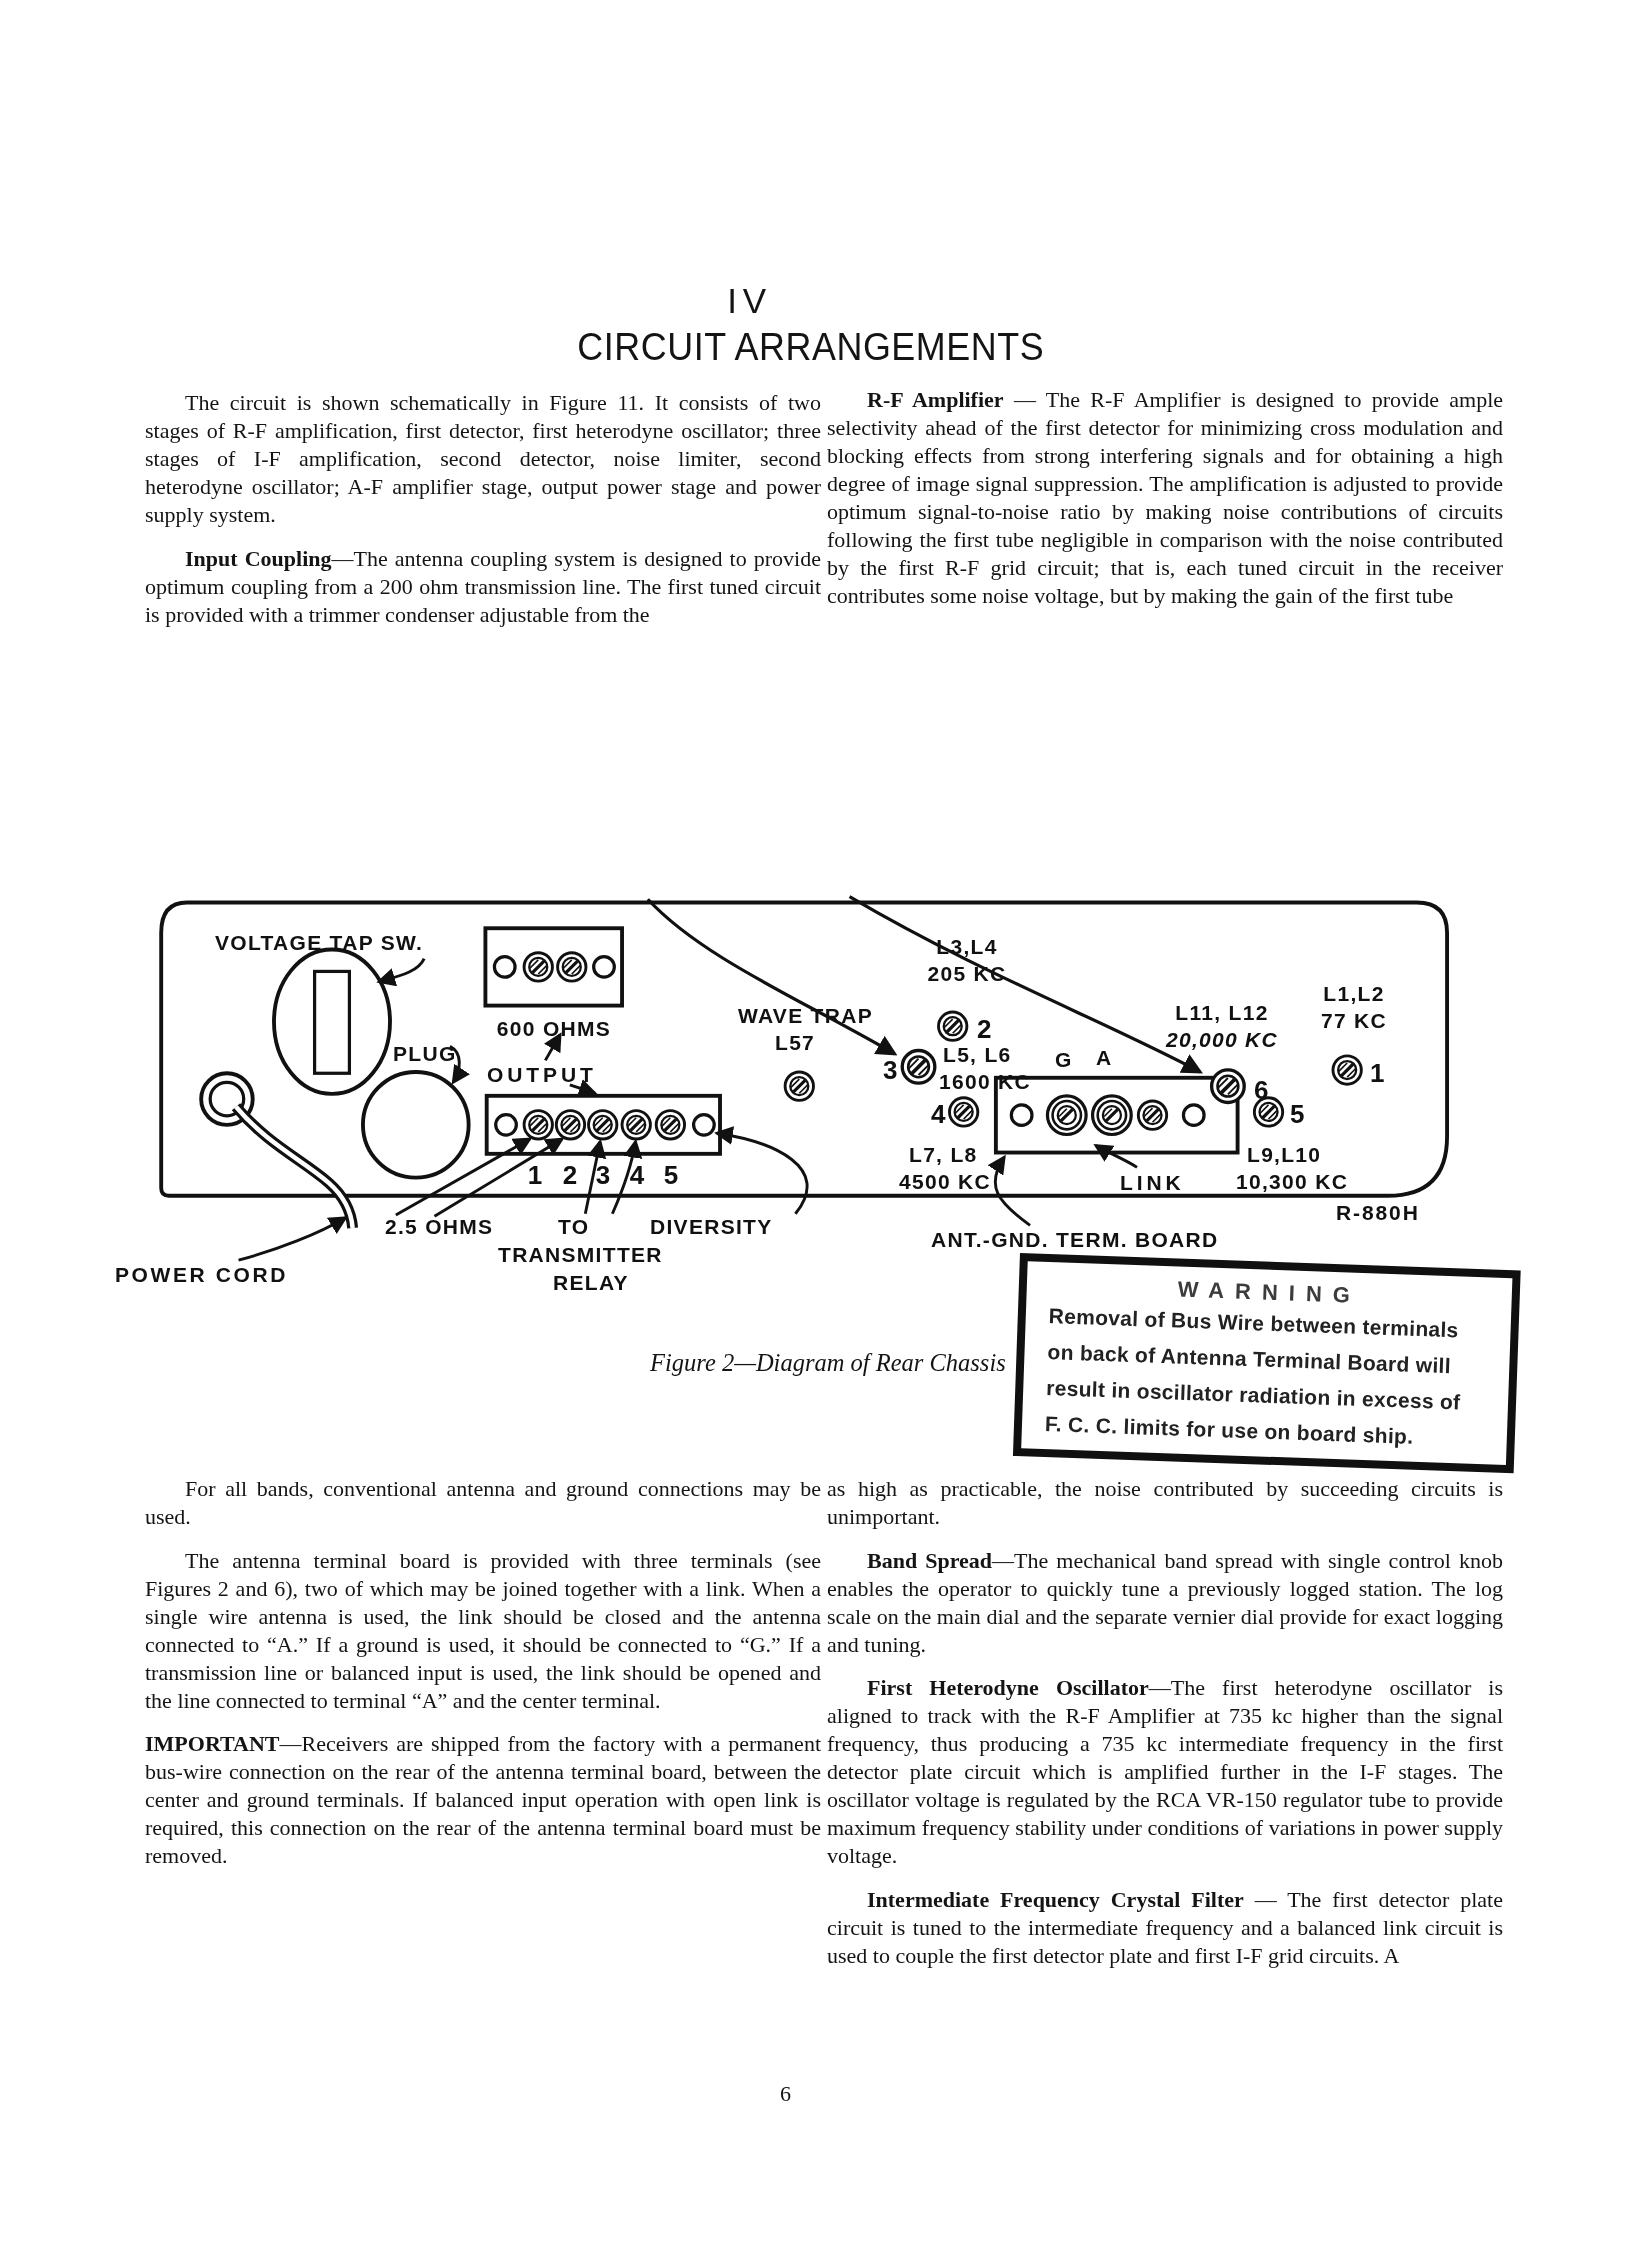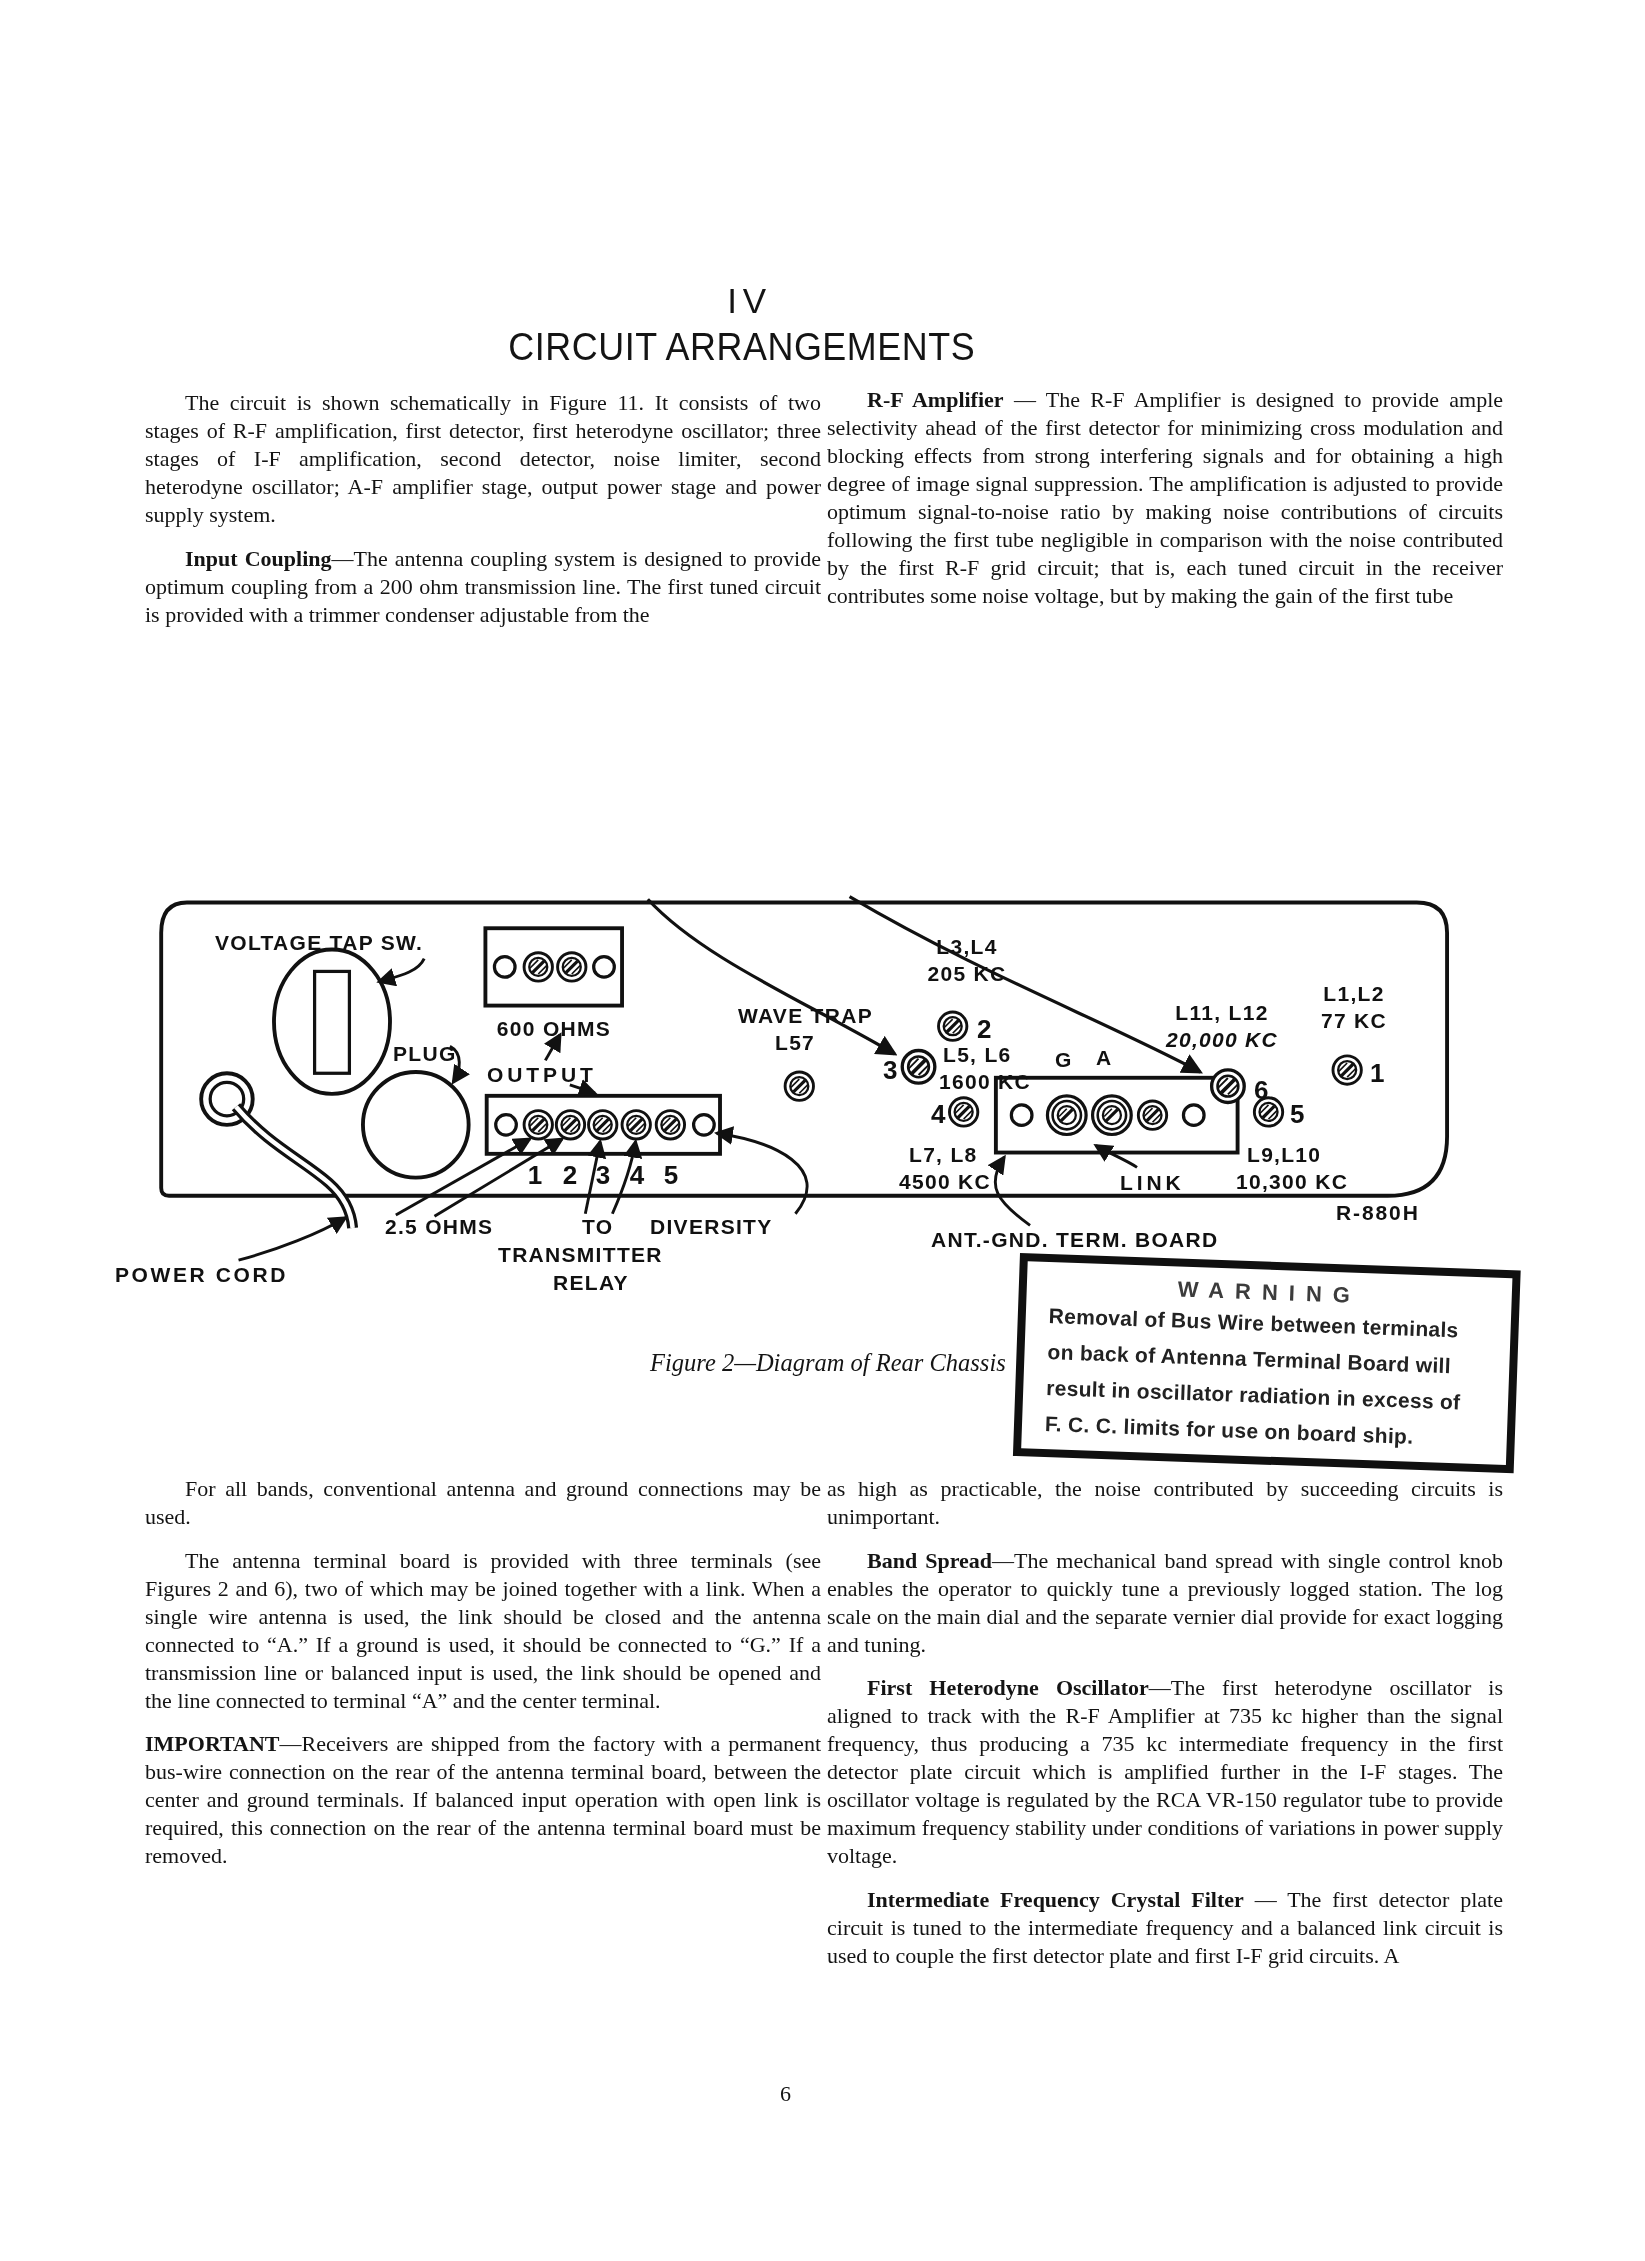--- a/index.html
+++ b/index.html
@@ -13,21 +13,21 @@
     overflow:hidden;
   }
   
   .title-iv{
     position:absolute;left:427px;top:281px;width:645px;
     text-align:center;font-family:"Liberation Sans",sans-serif;
     font-size:35px;letter-spacing:5.8px;font-weight:400;
   }
   .title-main{
     position:absolute;left:419px;top:325px;width:645px;
-    text-align:center;font-family:"Liberation Sans",sans-serif;
+    text-align:right;font-family:"Liberation Sans",sans-serif;
     font-size:39px;font-weight:400;letter-spacing:0.6px;
   }
   .title-main>span{display:inline-block;transform:scaleX(.92);transform-origin:center;}
   
   .col{
     position:absolute;width:676px;
     font-size:22px;line-height:28px;text-align:justify;
   }
   .col p{margin:0 0 15.5px 0;text-indent:40px;}
   .col p.noindent{text-indent:0;}
@@ -176,21 +176,21 @@
       <path d="M 1598,646 C 1548,610 1528,585 1558,540" fill="none" stroke="#111" stroke-width="4.5" marker-end="url(#ah)"></path>
     </svg>
 
 
     <div class="dl" style="left:215px;top:122px;">VOLTAGE TAP SW.</div>
     <div class="dl ctr" style="left:554px;top:208px;">600 OHMS</div>
     <div class="dl" style="left:487px;top:254px;letter-spacing:3.9px;">OUTPUT</div>
     <div class="dl" style="left:385px;top:233px;margin-left:8px;">PLUG</div>
     <div class="dl" style="left:115px;top:454px;letter-spacing:2.6px;">POWER CORD</div>
     <div class="dl" style="left:385px;top:406px;">2.5 OHMS</div>
-    <div class="dl" style="left:582px;top:406px;">TO</div>
+    <div class="dl" style="left:558px;top:406px;">TO</div>
     <div class="dl" style="left:498px;top:434px;">TRANSMITTER</div>
     <div class="dl" style="left:553px;top:462px;">RELAY</div>
     <div class="dl" style="left:650px;top:406px;">DIVERSITY</div>
     <div class="dl" style="left:738px;top:195px;">WAVE TRAP</div>
     <div class="dl" style="left:775px;top:222px;">L57</div>
     <div class="dl ctr" style="left:967px;top:126px;">L3,L4</div>
     <div class="dl ctr" style="left:967px;top:153px;">205 KC</div>
     <div class="dl num" style="left:977px;top:205px;">2</div>
     <div class="dl" style="left:943px;top:234px;">L5, L6</div>
     <div class="dl" style="left:939px;top:261px;">1600 KC</div>

